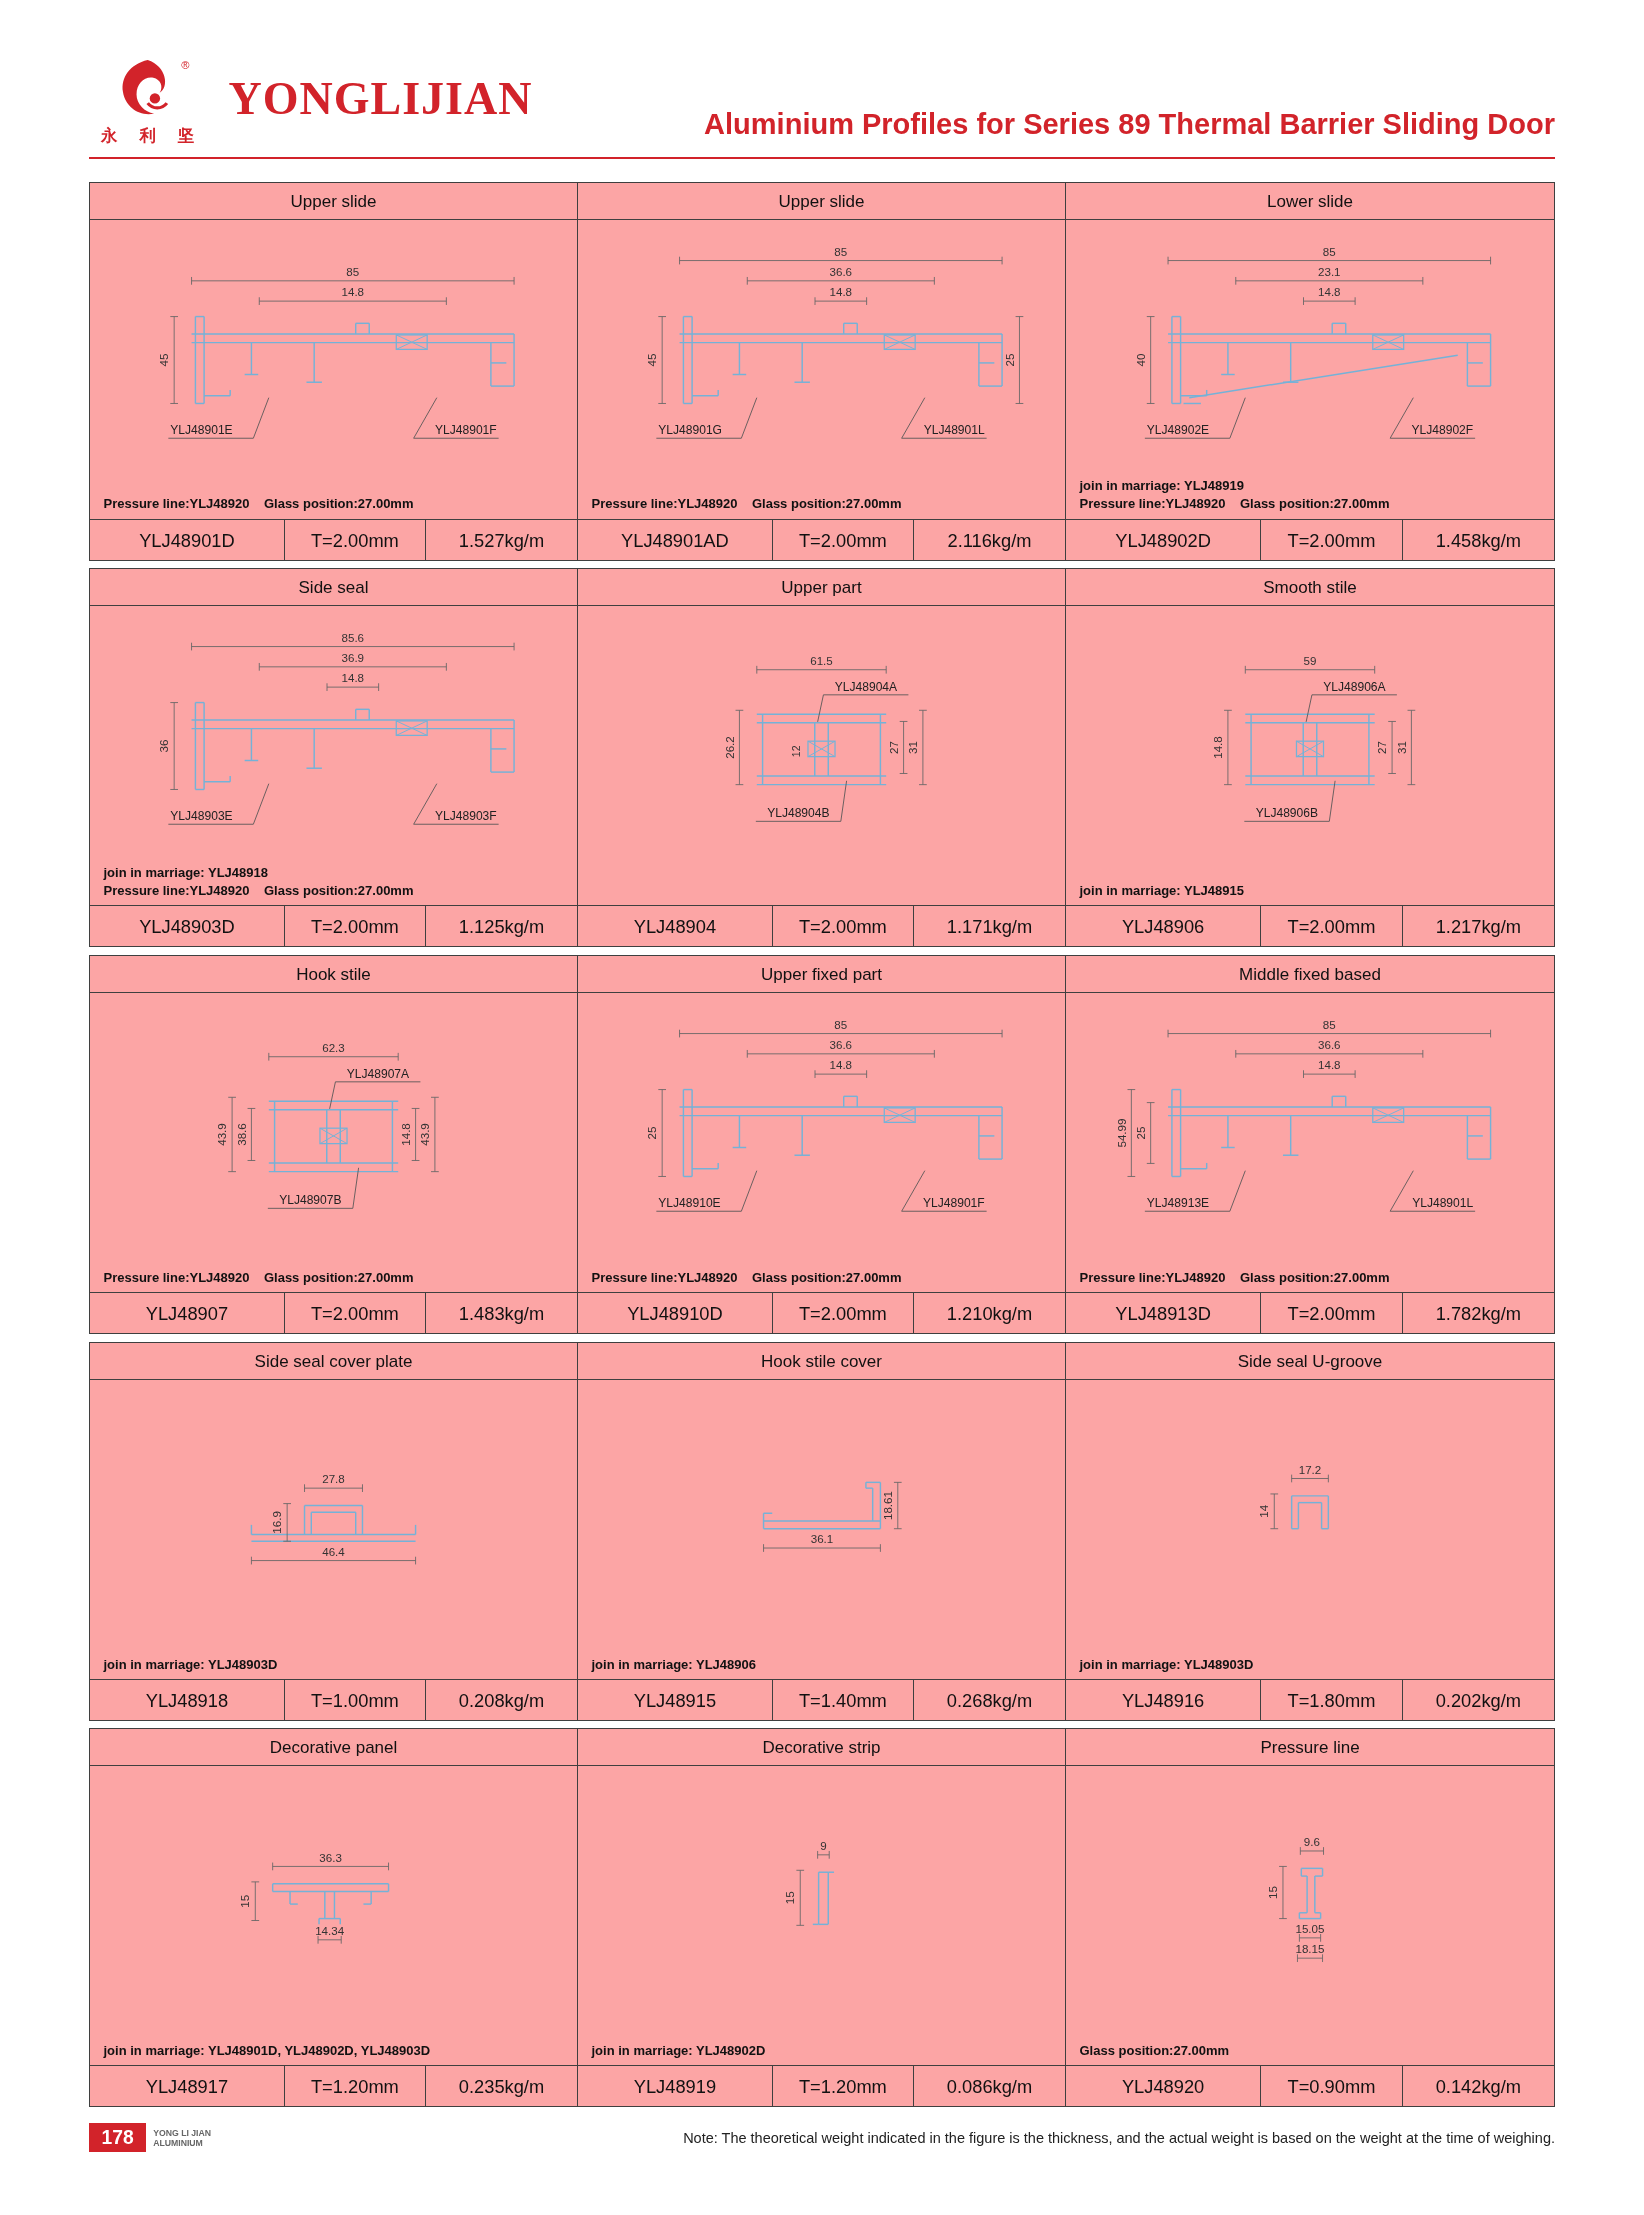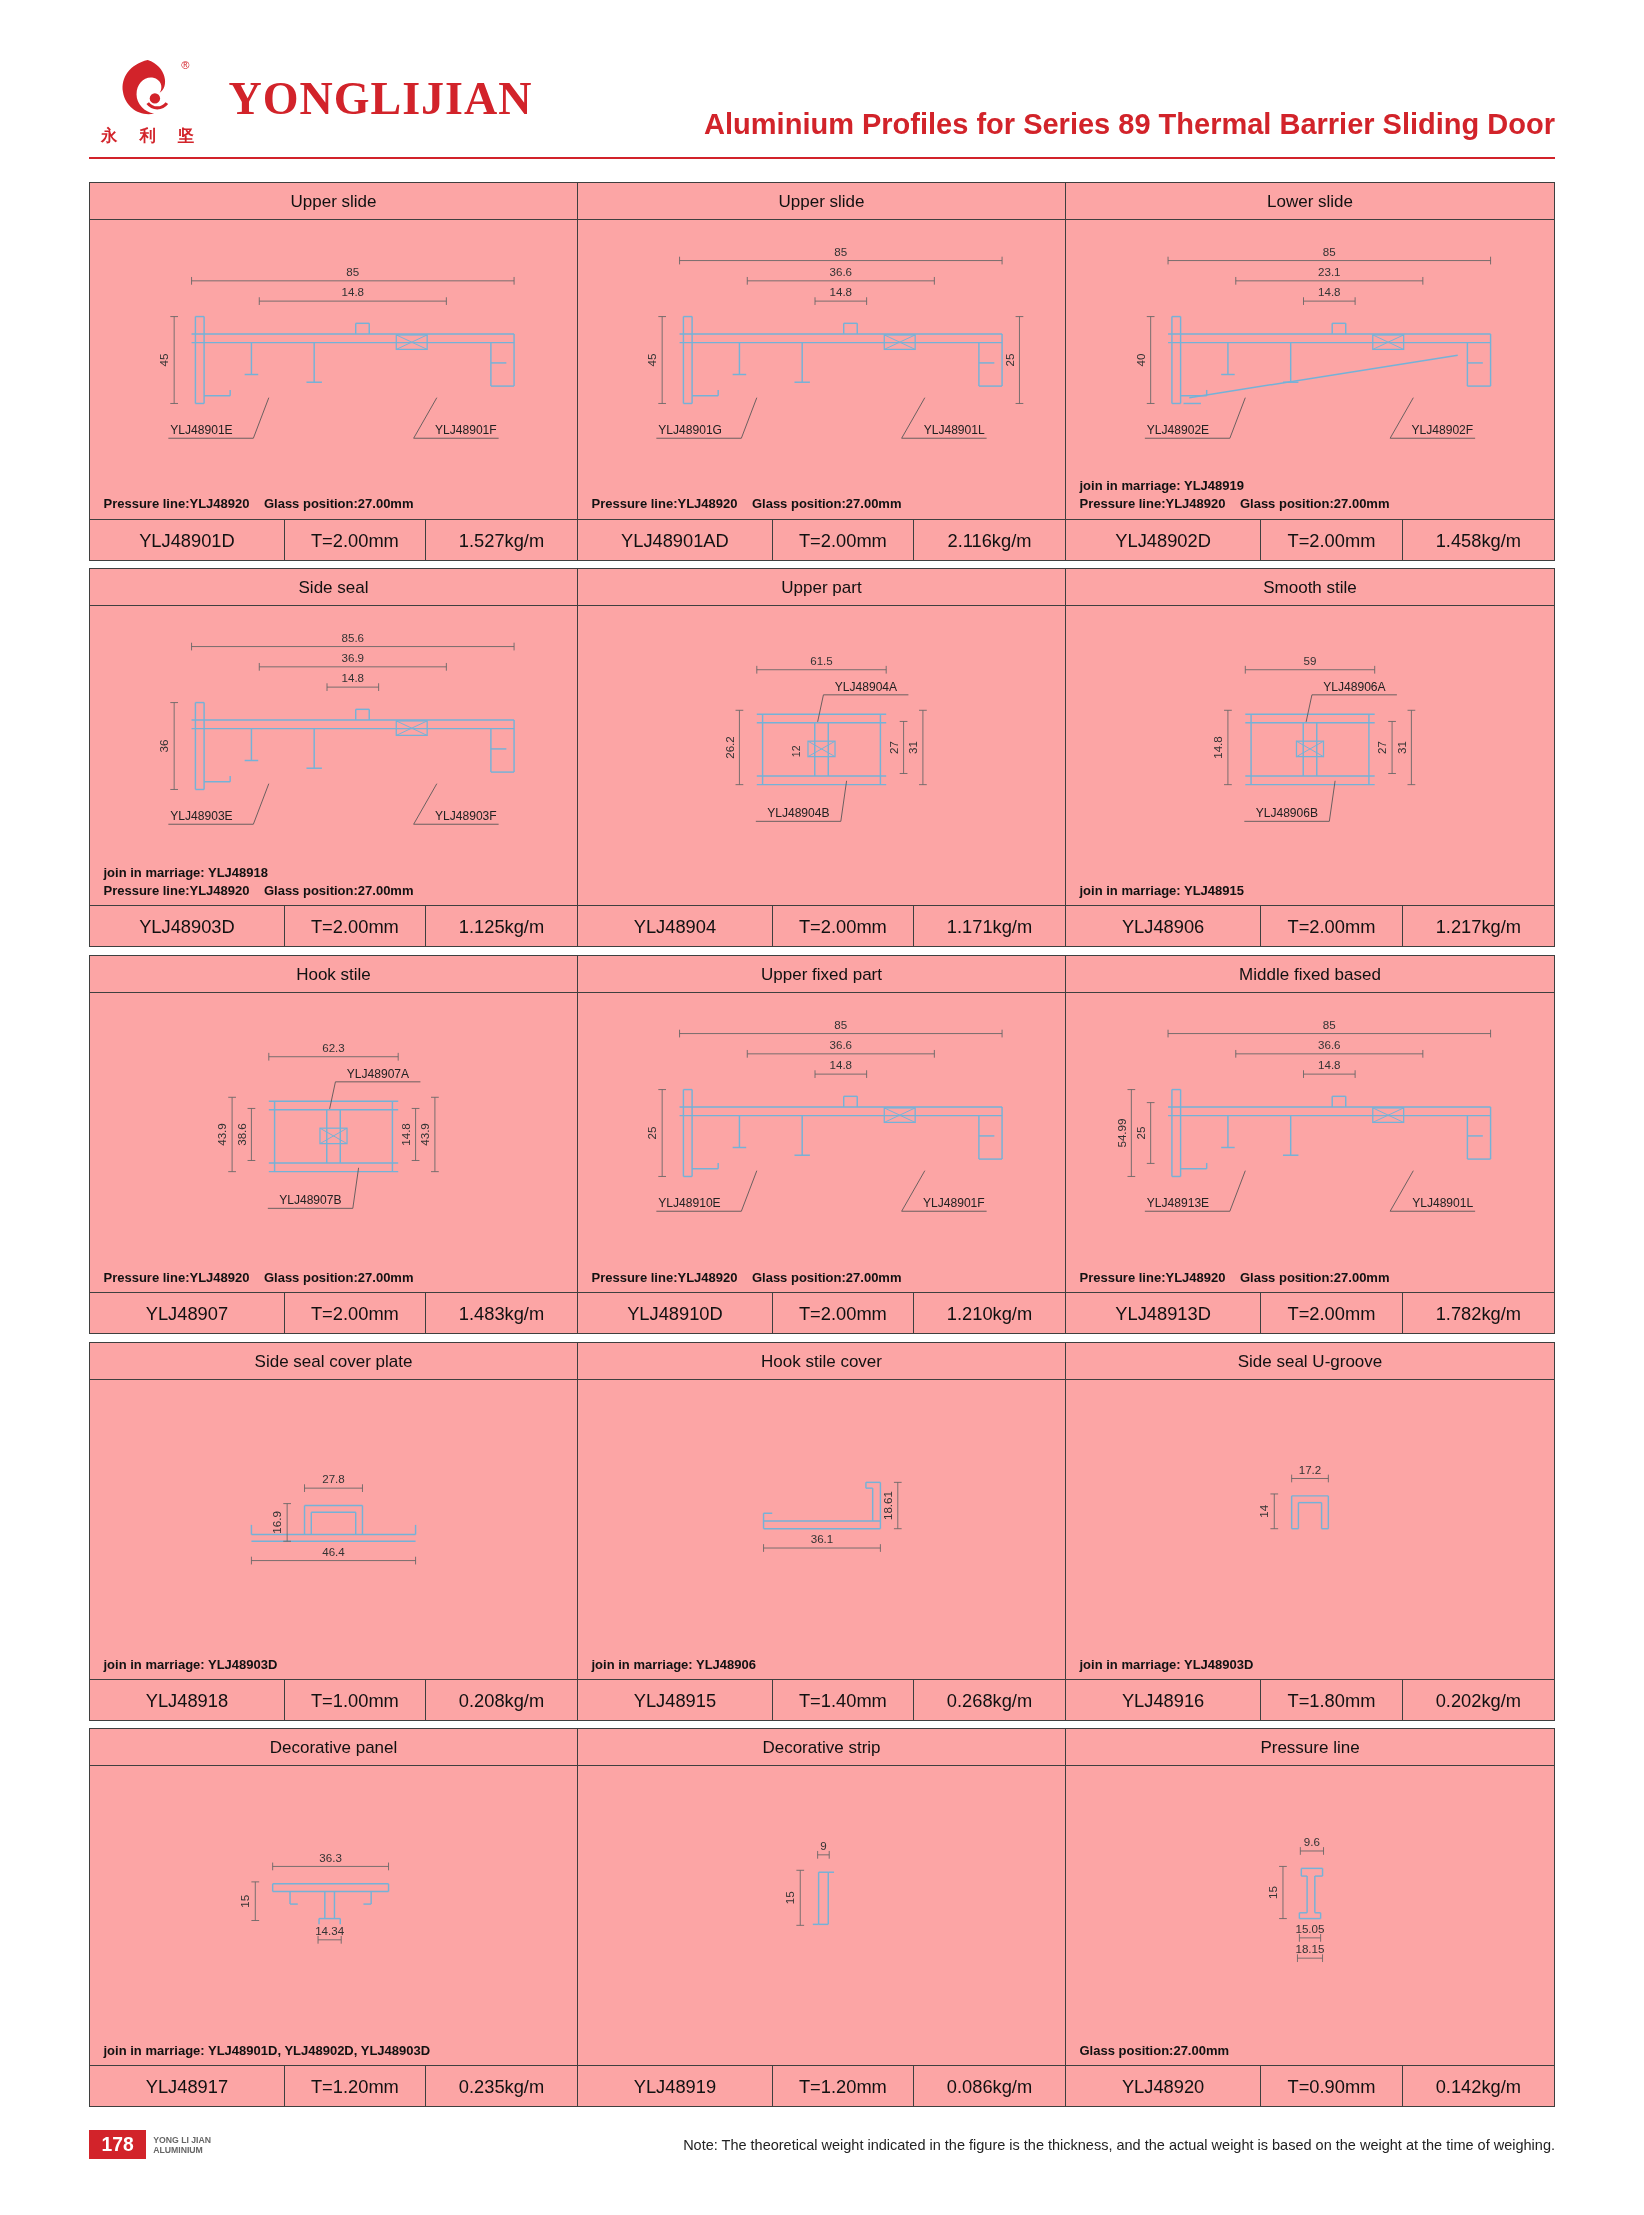--- a/index.html
+++ b/index.html
@@ -56,21 +56,21 @@
   }
   .note-line{font-size:13px;line-height:18.3px;color:#111;white-space:pre;}
   .cell-footer{
     display:grid;grid-template-columns:40% 29% 31%;
     border-top:1px solid var(--border);height:41px;
     text-align:center;font-size:18.3px;color:#111;
   }
   .cell-footer > div{line-height:41px;height:100%;}
   .f-model,.f-thickness{border-right:1px solid var(--border);}
   
-  .page-footer{display:flex;align-items:center;margin:23px 89px 0 89px;}
+  .page-footer{display:flex;align-items:center;margin:16px 89px 0 89px;}
   .page-badge{
     background:var(--red);color:#fff;font-weight:bold;font-size:19.3px;
     padding:2.9px 12.6px;line-height:1.2;
   }
   .brand-small{margin-left:6.8px;font-size:8.7px;color:#666;line-height:1.15;font-weight:bold;}
   .footer-note{flex:1;text-align:right;font-size:14.5px;color:#222;}
 </style>
 </head>
 <body>
 
@@ -790,20 +790,23 @@
                   <line x1="231" y1="92" x2="243" y2="92" stroke="#666" stroke-width="0.9"></line>
                   <line x1="231" y1="88" x2="231" y2="96" stroke="#666" stroke-width="0.9"></line>
                   <line x1="243" y1="88" x2="243" y2="96" stroke="#666" stroke-width="0.9"></line>
                   <text x="237" y="87" text-anchor="middle" font-size="12" fill="#333">9</text>
                   <line x1="213" y1="108" x2="213" y2="165" stroke="#666" stroke-width="0.9"></line>
                   <line x1="209" y1="108" x2="217" y2="108" stroke="#666" stroke-width="0.9"></line>
                   <line x1="209" y1="165" x2="217" y2="165" stroke="#666" stroke-width="0.9"></line>
                   <text x="207" y="136.5" text-anchor="middle" font-size="12" fill="#333" transform="rotate(-90 207 136.5)">15</text>
                 </g>
               </svg>
+              <div class="notes">
+                <div class="note-line">join in marriage: YLJ48902D</div>
+              </div>
             </div>
             <div class="cell-footer">
               <div class="f-model">YLJ48919</div>
               <div class="f-thickness">T=1.20mm</div>
               <div class="f-weight">0.086kg/m</div>
             </div>
           </div>
           <div class="cell">
             <div class="cell-title">Pressure line</div>
             <div class="cell-body">

